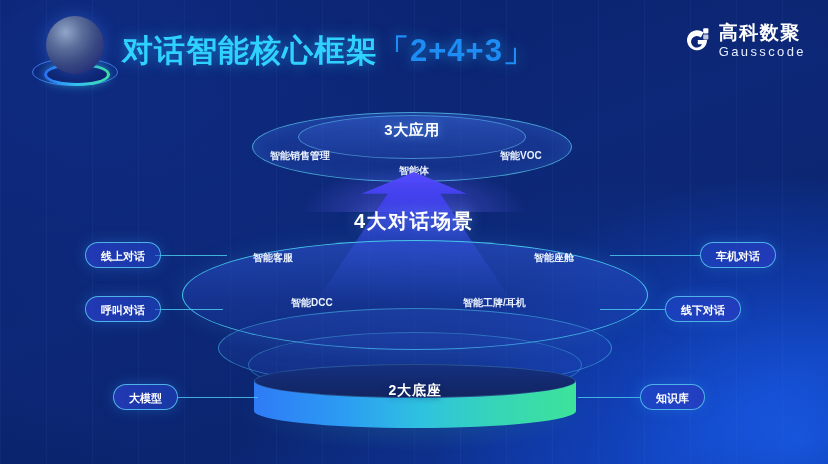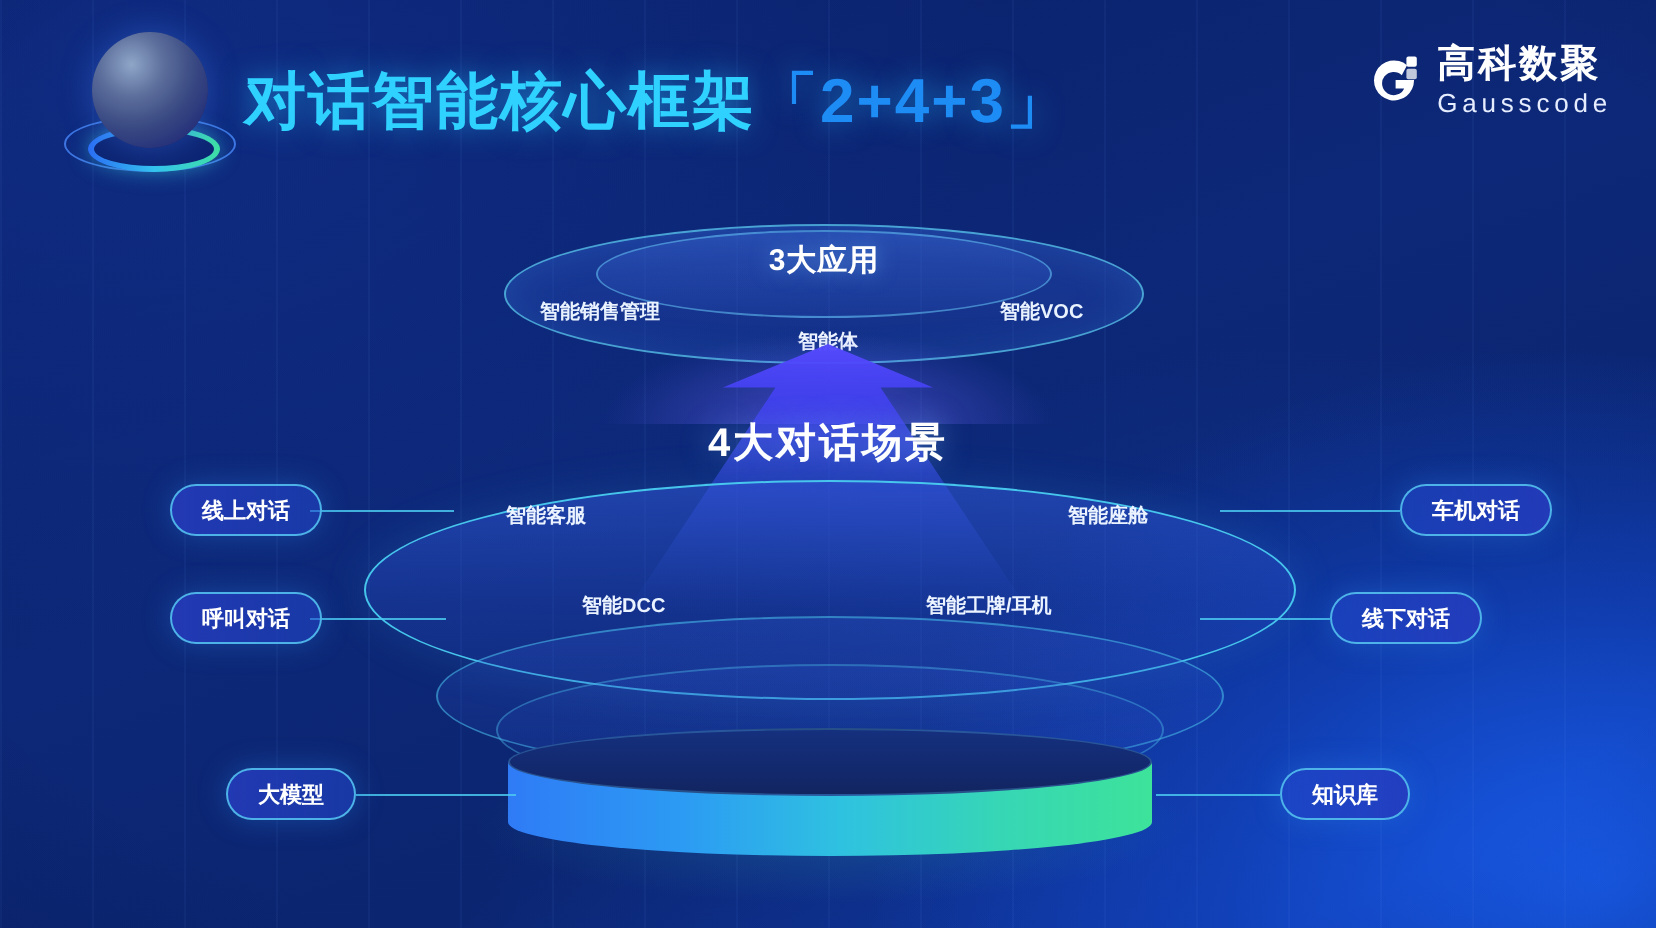--- a/index.html
+++ b/index.html
@@ -238,20 +238,21 @@
     <div class="lbl-mid-4">智能工牌/耳机</div>
 
     <div class="ellipse e-echo1"></div>
     <div class="ellipse e-echo2"></div>
 
     <div class="cyl-glow"></div>
     <div class="cyl">
       <div class="cyl-bot"></div>
       <div class="cyl-body"></div>
       <div class="cyl-topmask"></div>
+      <div class="lbl-base">2大底座</div>
     </div>
 
     <div class="conn c1"></div>
     <div class="pill p1">线上对话</div>
 
     <div class="conn c2"></div>
     <div class="pill p2">呼叫对话</div>
 
     <div class="conn c3"></div>
     <div class="pill right p3">车机对话</div>

